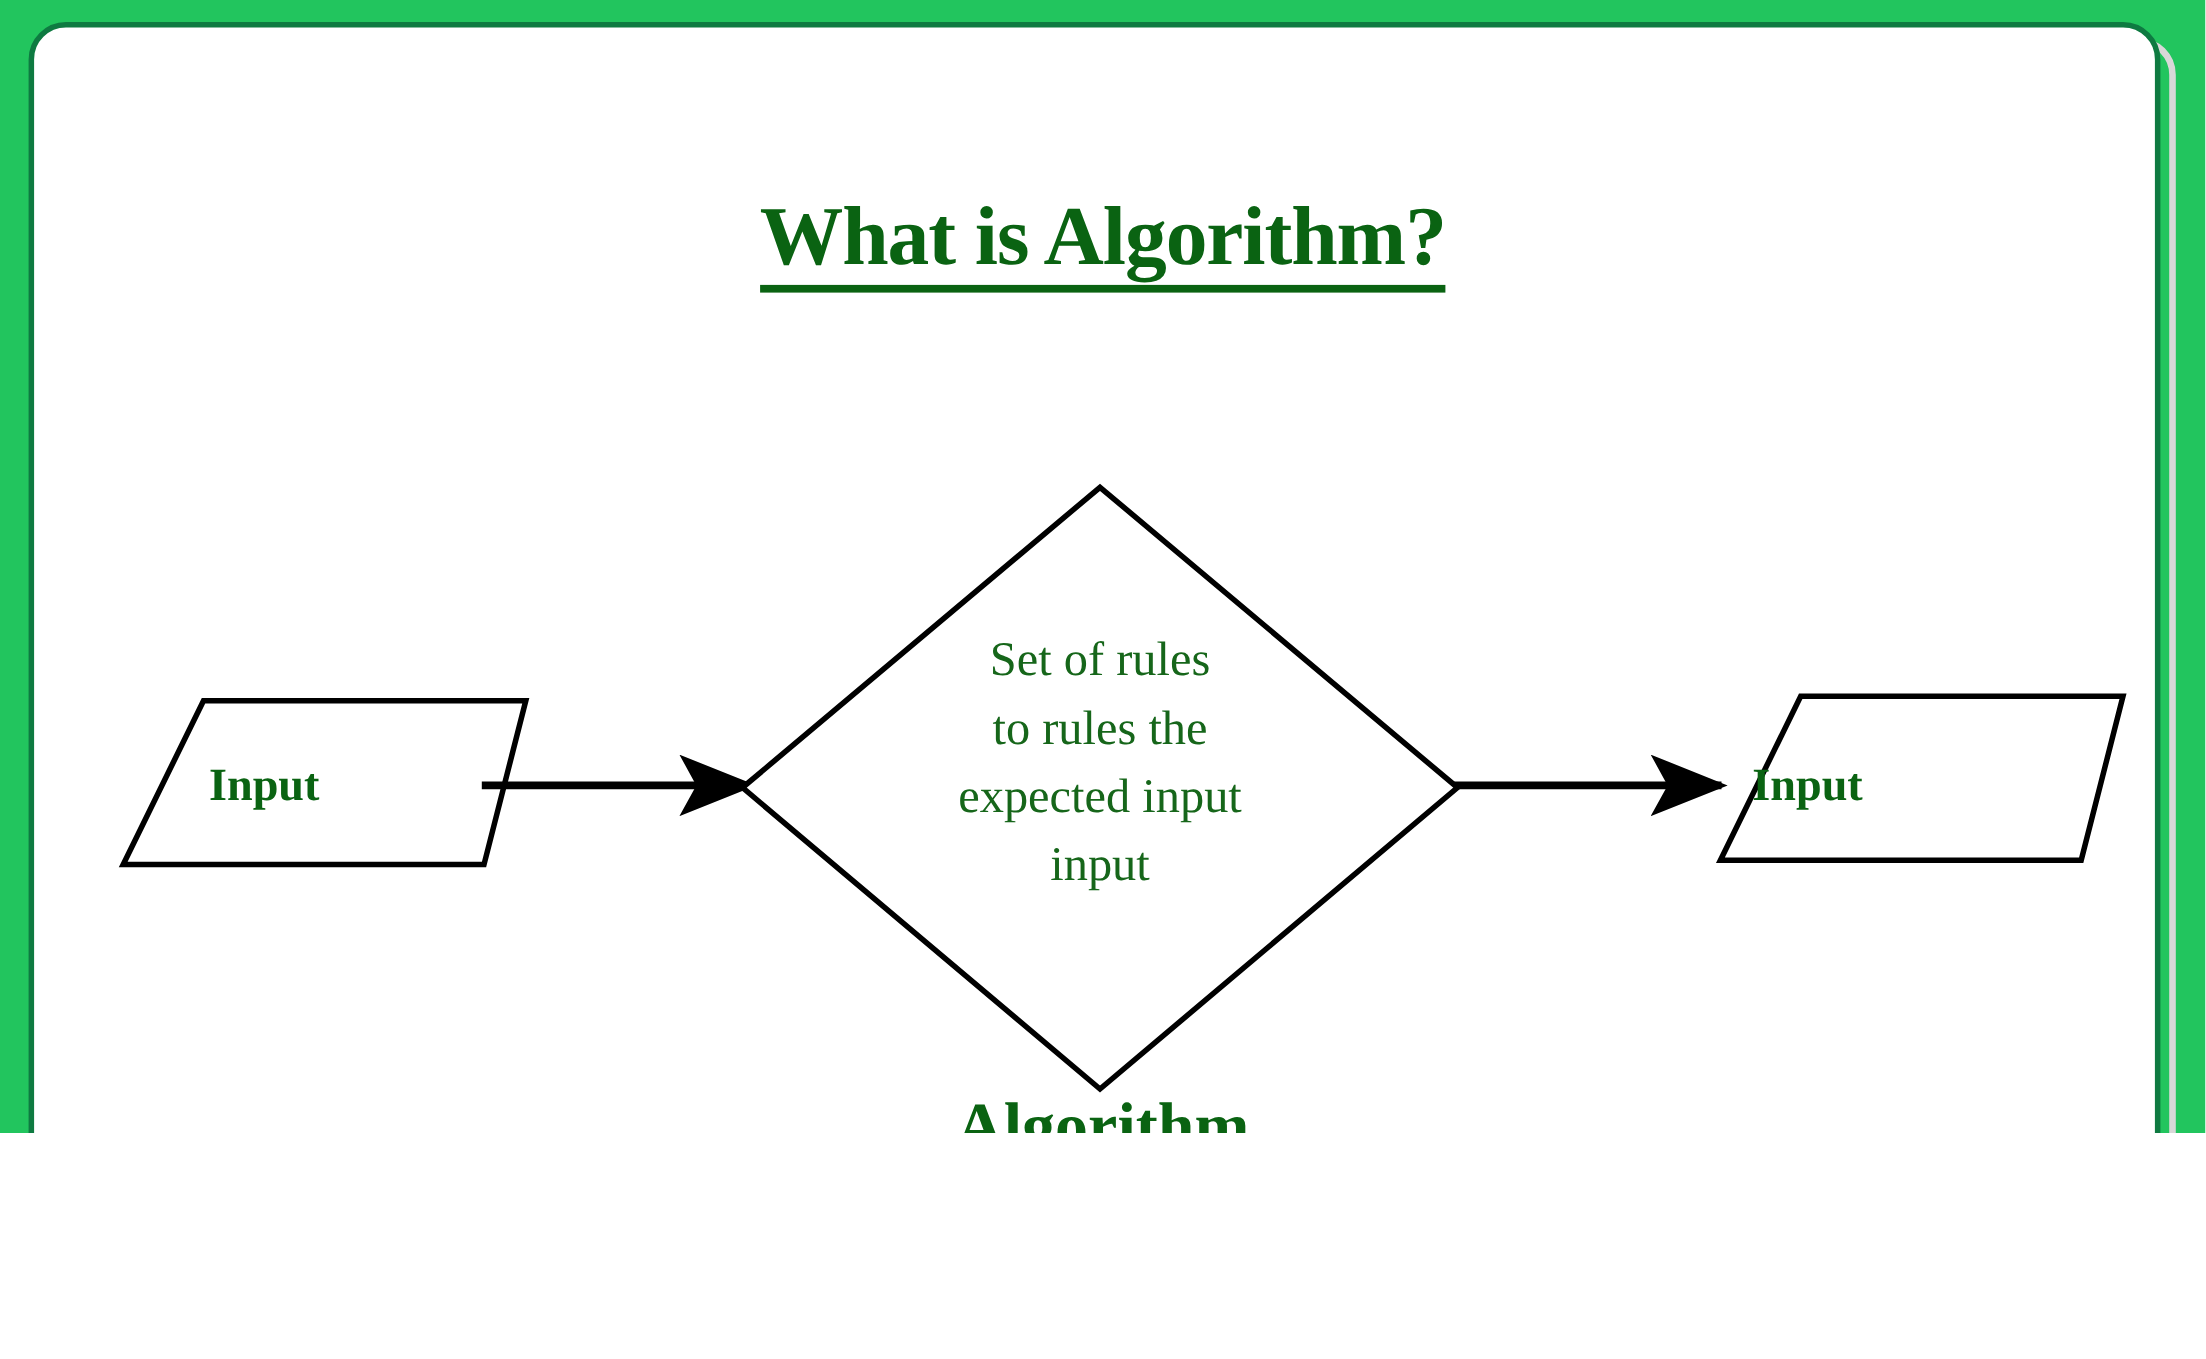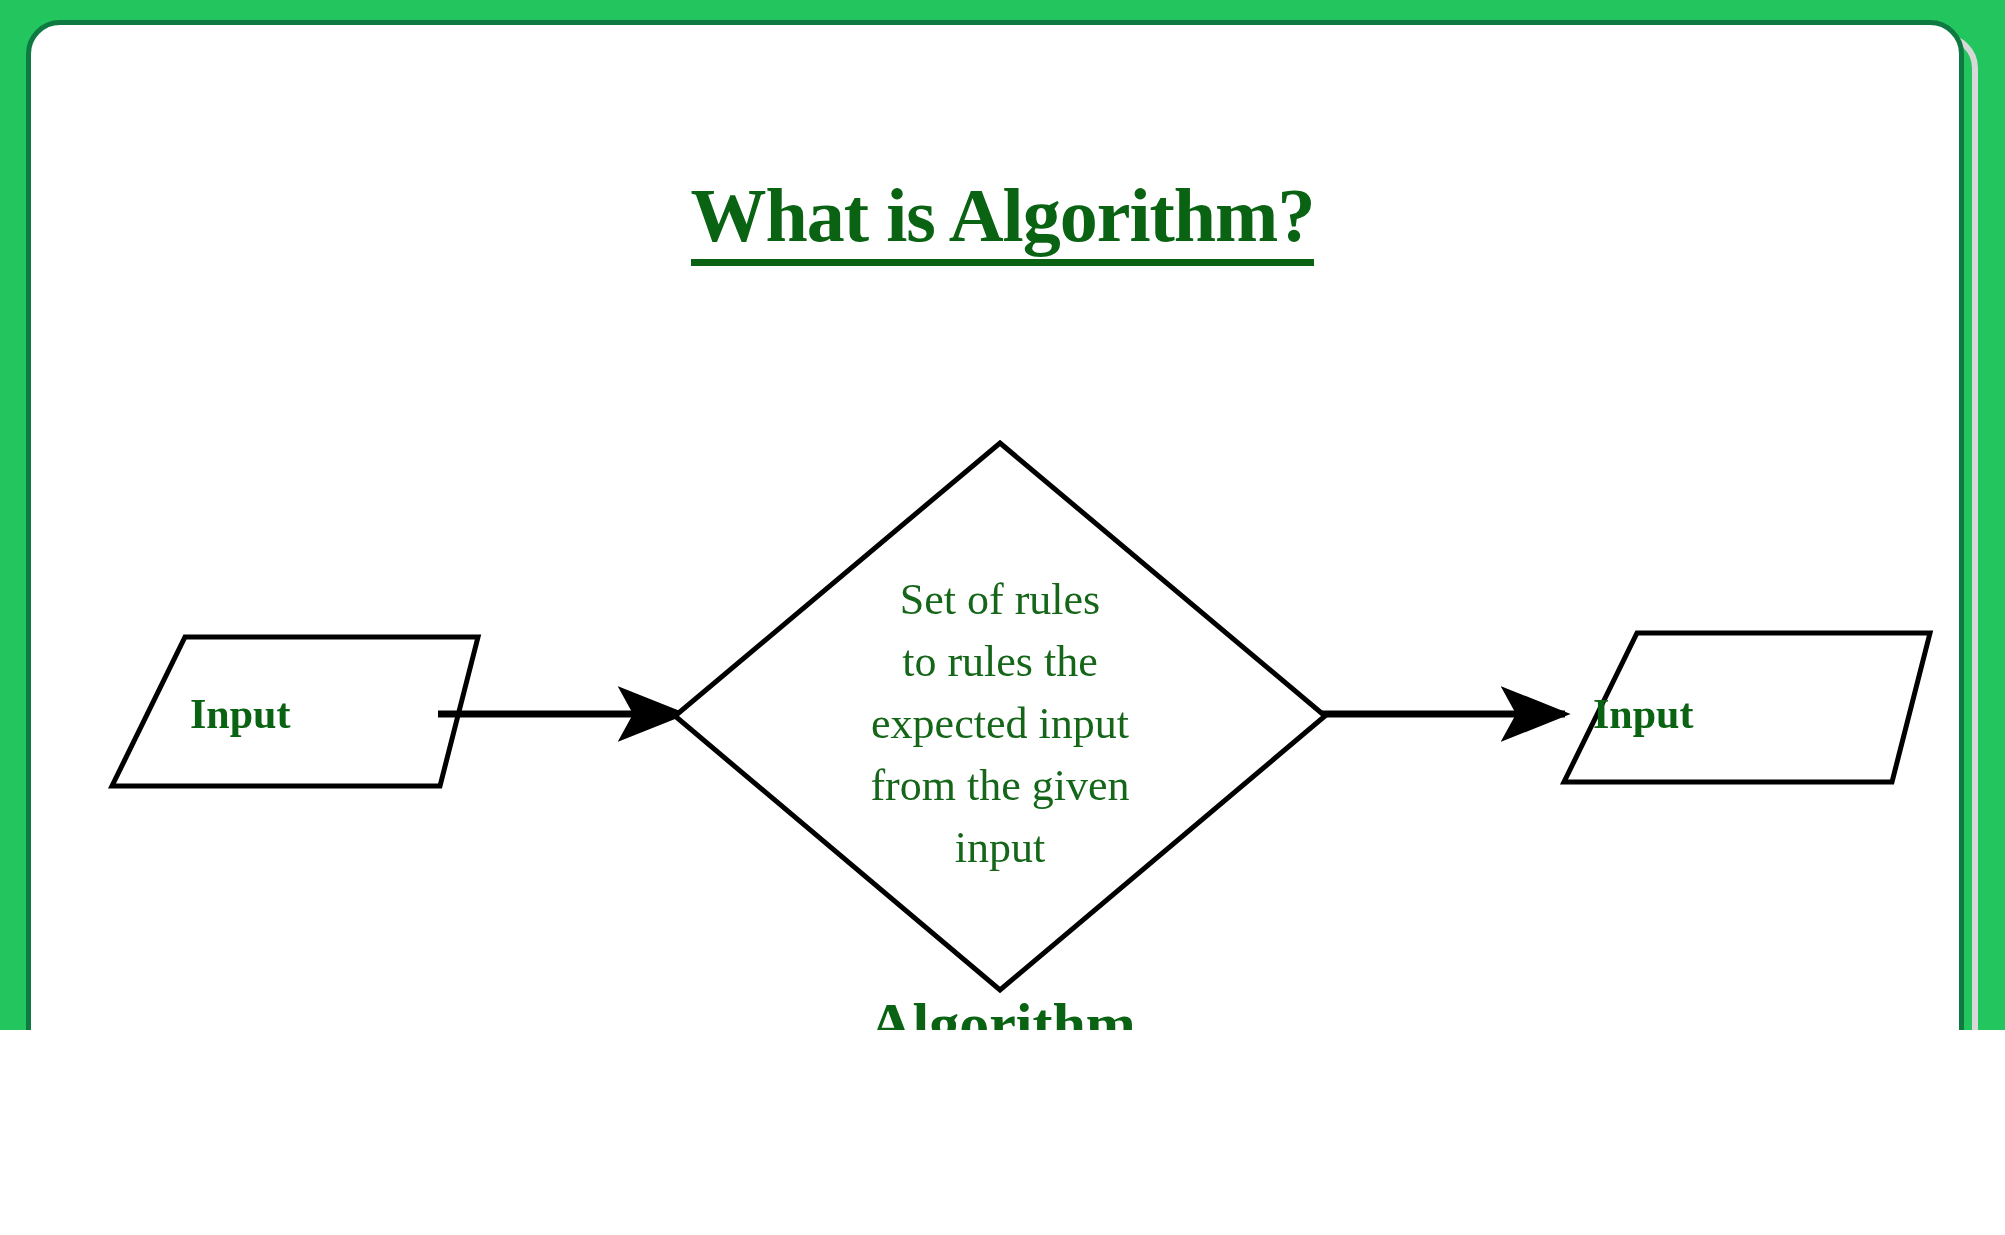--- a/index.html
+++ b/index.html
@@ -145,21 +145,20 @@
 
     <polygon points="1637,633 1930,633 1892,782 1564,782" fill="#ffffff" stroke="#000000" stroke-width="5" stroke-linejoin="miter"></polygon>
   </svg>
 
   <div class="node-label" id="input-label">Input</div>
 
   <div id="diamond-text">
     <div>Set of rules</div>
     <div>to rules the</div>
     <div>expected input</div>
-    <div>from the given</div>
     <div>input</div>
   </div>
 
   <div id="algorithm-label">Algorithm</div>
 
   <div class="node-label" id="output-label">Input</div>
 
   <svg id="logo" viewBox="0 0 150 105">
     <g fill="none" stroke="#2f8d46" stroke-width="9">
 

